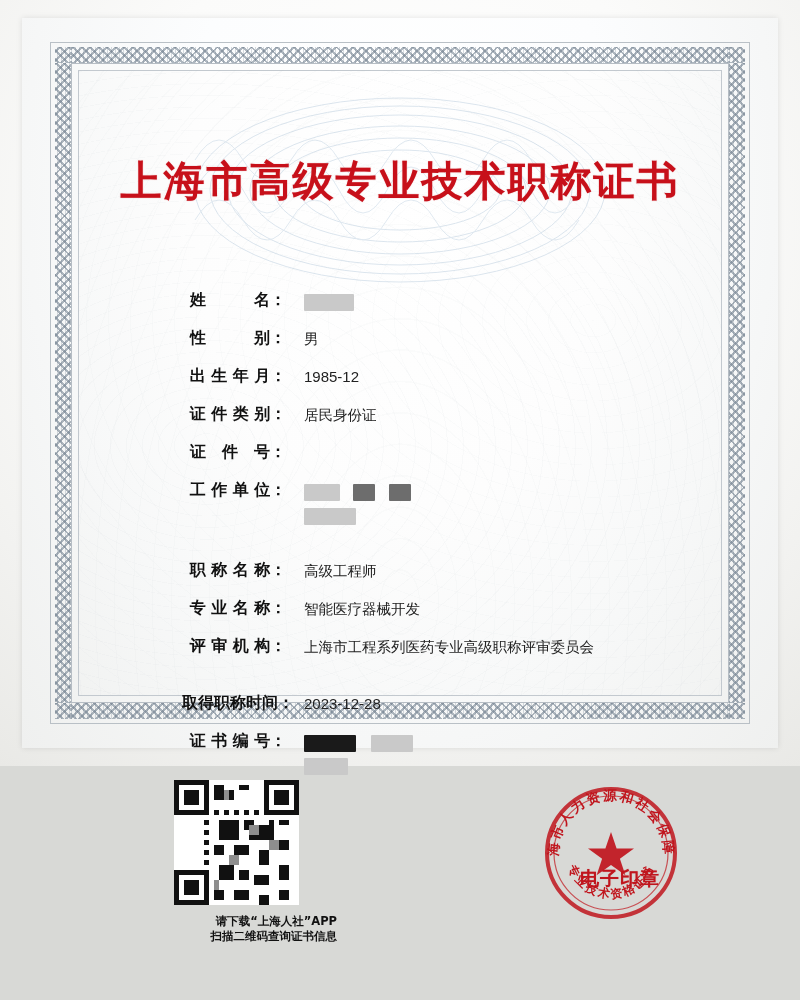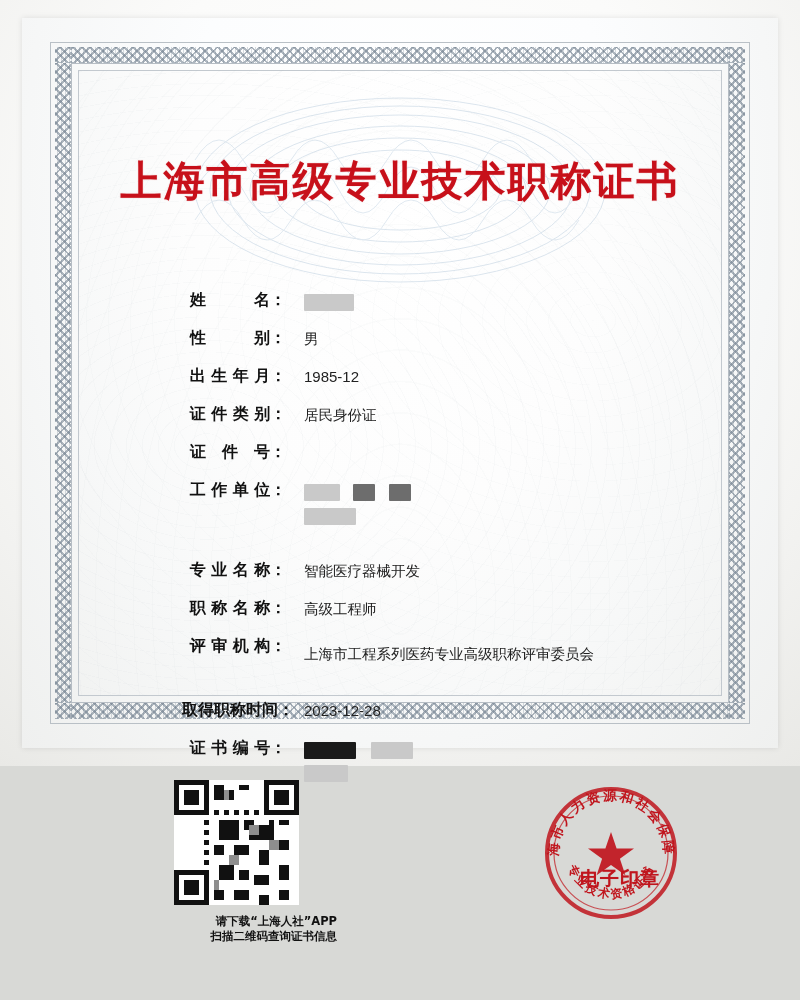--- a/index.html
+++ b/index.html
@@ -125,21 +125,21 @@
   .redact{
     display:inline-block;
     vertical-align:middle;
     height:17px;
     background:#c9c9c9;
     border-radius:1px;
   }
   .redact.dark{ background:#9f9f9f; }
   .redact.darker{ background:#6d6d6d; }
   .redact.black{ background:#1a1a1a; }
-  .wrap2{ line-height:21px;margin-top:7px; }
+  .wrap2{ line-height:21px; }
   
   .qr{
     position:absolute;
     left:152px;top:762px;
     width:125px;height:125px;
     background:#fff;
   }
   .qr svg{display:block;}
   .qr-cap{
     position:absolute;
@@ -242,27 +242,27 @@
           </div>
           <div style="margin-top:4px">
             <span class="redact" style="width:52px"></span>
           </div>
         </div>
       </div>
 
       <div class="gap-block"></div>
 
       <div class="row">
+        <div class="lab">职 称 名 称：</div>
+        <div class="val">高级工程师</div>
+      </div>
+
+      <div class="row">
         <div class="lab">专 业 名 称：</div>
         <div class="val">智能医疗器械开发</div>
-      </div>
-
-      <div class="row">
-        <div class="lab">职 称 名 称：</div>
-        <div class="val">高级工程师</div>
       </div>
 
       <div class="row">
         <div class="lab">评 审 机 构：</div>
         <div class="val wrap2" style="max-width:305px">上海市工程系列医药专业高级职称评审委员会</div>
       </div>
 
       <div class="gap-block"></div>
 
       <div class="row">

